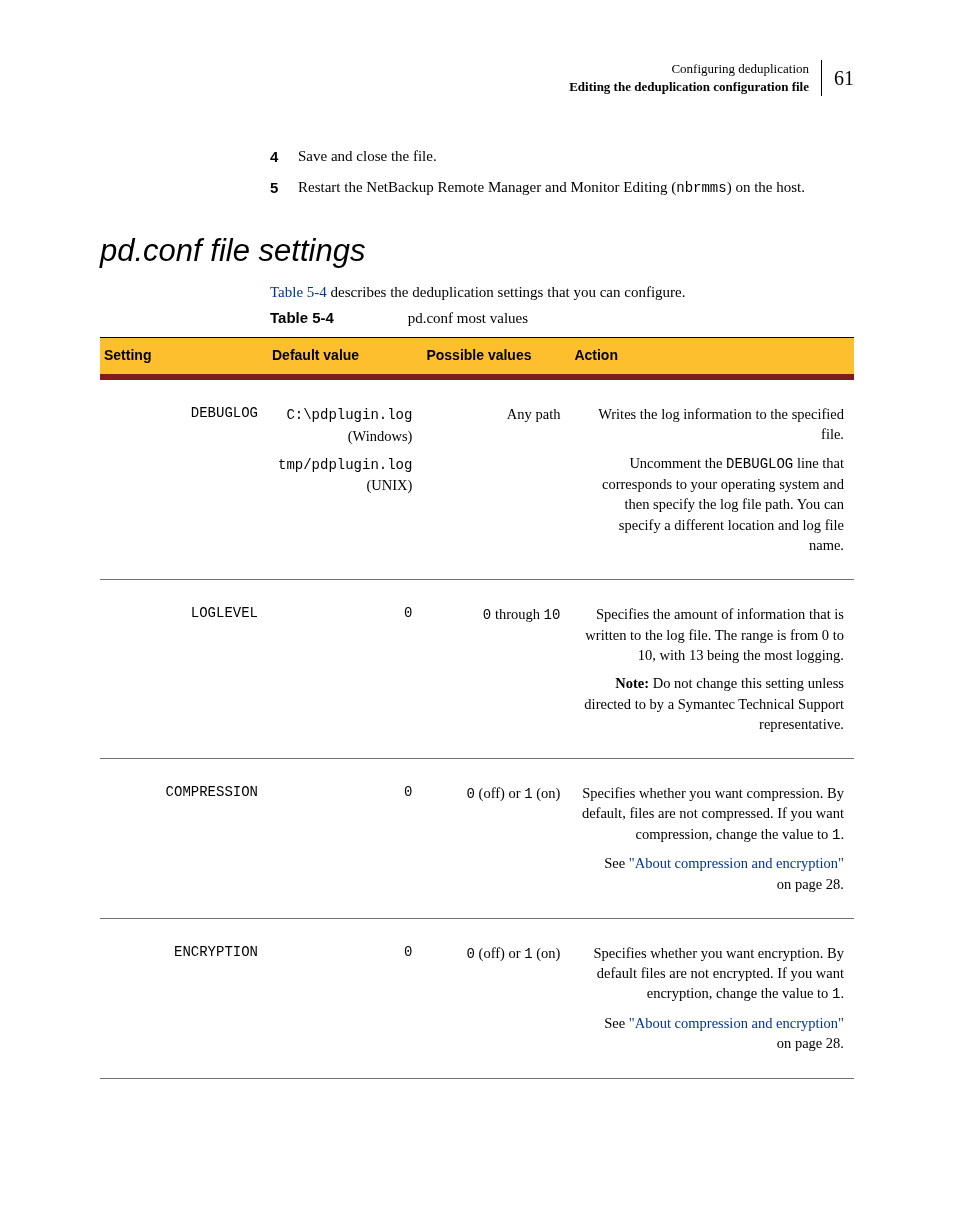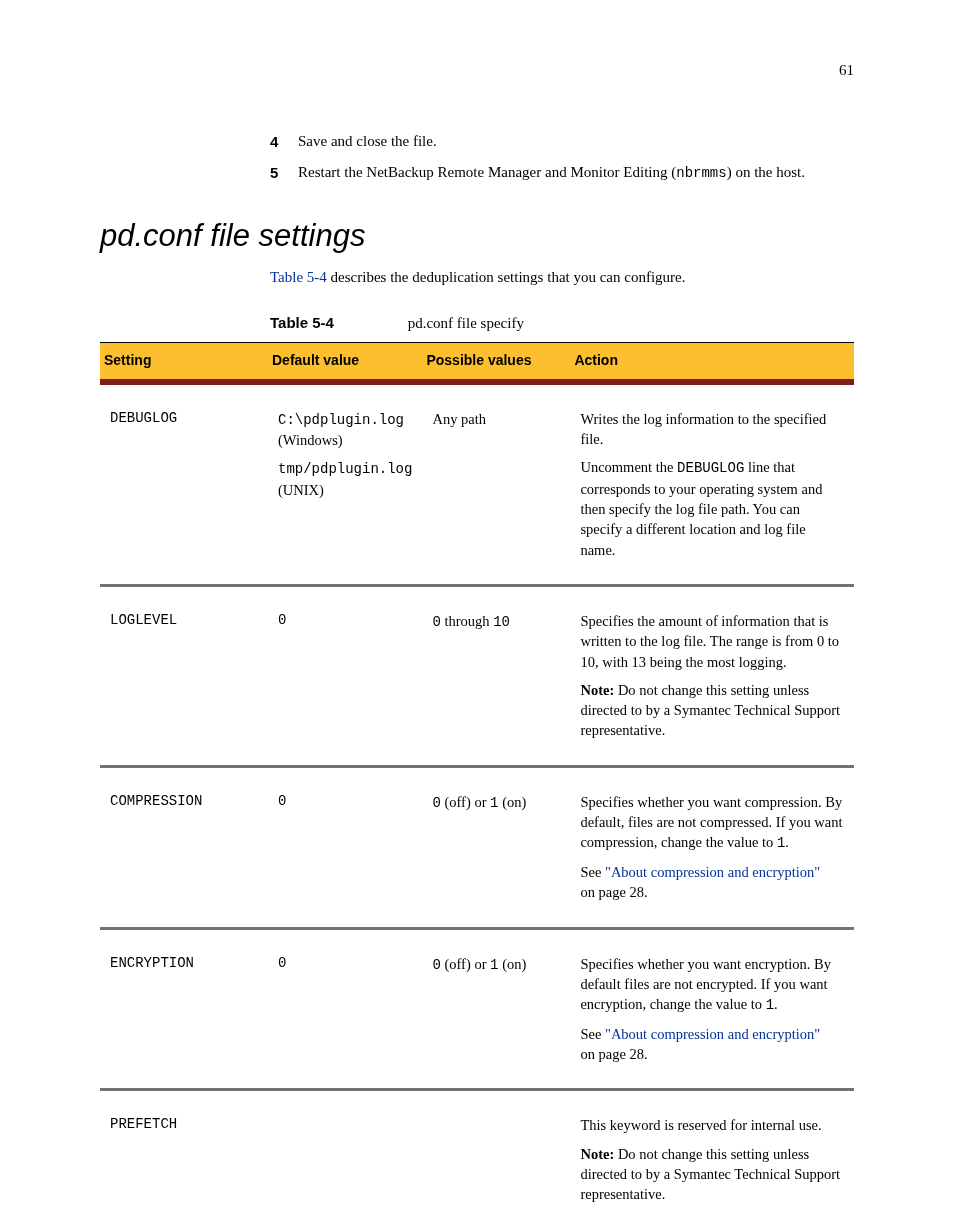--- a/index.html
+++ b/index.html
@@ -23,21 +23,21 @@
   }
   .header-chapter {
     font-size: 13px;
   }
   .header-section {
     font-size: 13px;
     font-weight: bold;
   }
   .page-number {
     padding-left: 12px;
-    font-size: 15px;
+    font-size: 20px;
   }
   .step-list {
     margin-left: 170px;
     margin-bottom: 30px;
   }
   .step {
     display: flex;
     margin-bottom: 10px;
   }
   .step-num {
@@ -55,21 +55,21 @@
   }
   h2 {
     font-family: Arial, Helvetica, sans-serif;
     font-weight: normal;
     font-size: 31px;
     margin: 20px 0 10px 0;
     font-style: italic;
   }
   .intro {
     margin-left: 170px;
-    margin-bottom: 24px;
+    margin-bottom: 4px;
   }
   .link {
     color: #003399;
   }
   .table-caption {
     margin-left: 170px;
     margin-bottom: 8px;
   }
   .table-caption .label {
     font-family: Arial, sans-serif;
@@ -87,33 +87,38 @@
     font-family: Arial, sans-serif;
     font-weight: bold;
     text-align: left;
     padding: 8px 4px;
     border-bottom: 6px solid #7f1d1d;
     font-size: 14px;
   }
   td {
     padding: 24px 10px;
     vertical-align: top;
-    border-bottom: 3px solid #737373;
+    border-bottom: 1px solid #737373;
     font-size: 14.5px;
+    text-align: right;
   }
   .col-setting { width: 160px; }
   .col-default { width: 140px; }
   .col-possible { width: 140px; }
   td p { margin: 0 0 8px 0; }
   td p:last-child { margin-bottom: 0; }
 </style>
 </head>
 <body>
 
 <div class="header">
+  <div class="header-text">
+    <div class="header-chapter">Configuring deduplication</div>
+    <div class="header-section">Editing the deduplication configuration file</div>
+  </div>
   <div class="page-number">61</div>
 </div>
 
 <div class="step-list">
   <div class="step">
     <div class="step-num">4</div>
     <div class="step-text">Save and close the file.</div>
   </div>
   <div class="step">
     <div class="step-num">5</div>
@@ -122,21 +127,21 @@
 </div>
 
 <h2>pd.conf file settings</h2>
 
 <div class="intro">
   <span class="link">Table 5-4</span><span> describes the deduplication settings that you can configure.</span>
 </div>
 
 <div class="table-caption">
   <span class="label">Table 5-4</span>
-  <span>pd.conf file specify</span>
+  <span>pd.conf most values</span>
 </div>
 
 <table>
   <thead>
     <tr>
       <th class="col-setting">Setting</th>
       <th class="col-default">Default value</th>
       <th class="col-possible">Possible values</th>
       <th>Action</th>
     </tr>
@@ -174,23 +179,14 @@
     </tr>
     <tr>
       <td class="code">ENCRYPTION</td>
       <td class="code">0</td>
       <td><span class="code">0</span><span> (off) or </span><span class="code">1</span><span> (on)</span></td>
       <td>
         <p><span>Specifies whether you want encryption. By default files are not encrypted. If you want encryption, change the value to </span><span class="code">1</span><span>.</span></p>
         <p><span>See </span><span class="link">"About compression and encryption"</span><br><span>on page 28.</span></p>
       </td>
     </tr>
-    <tr>
-      <td class="code">PREFETCH</td>
-      <td></td>
-      <td></td>
-      <td>
-        <p>This keyword is reserved for internal use.</p>
-        <p><strong>Note:</strong><span> Do not change this setting unless directed to by a Symantec Technical Support representative.</span></p>
-      </td>
-    </tr>
   </tbody>
 </table>
 
 </body></html>

